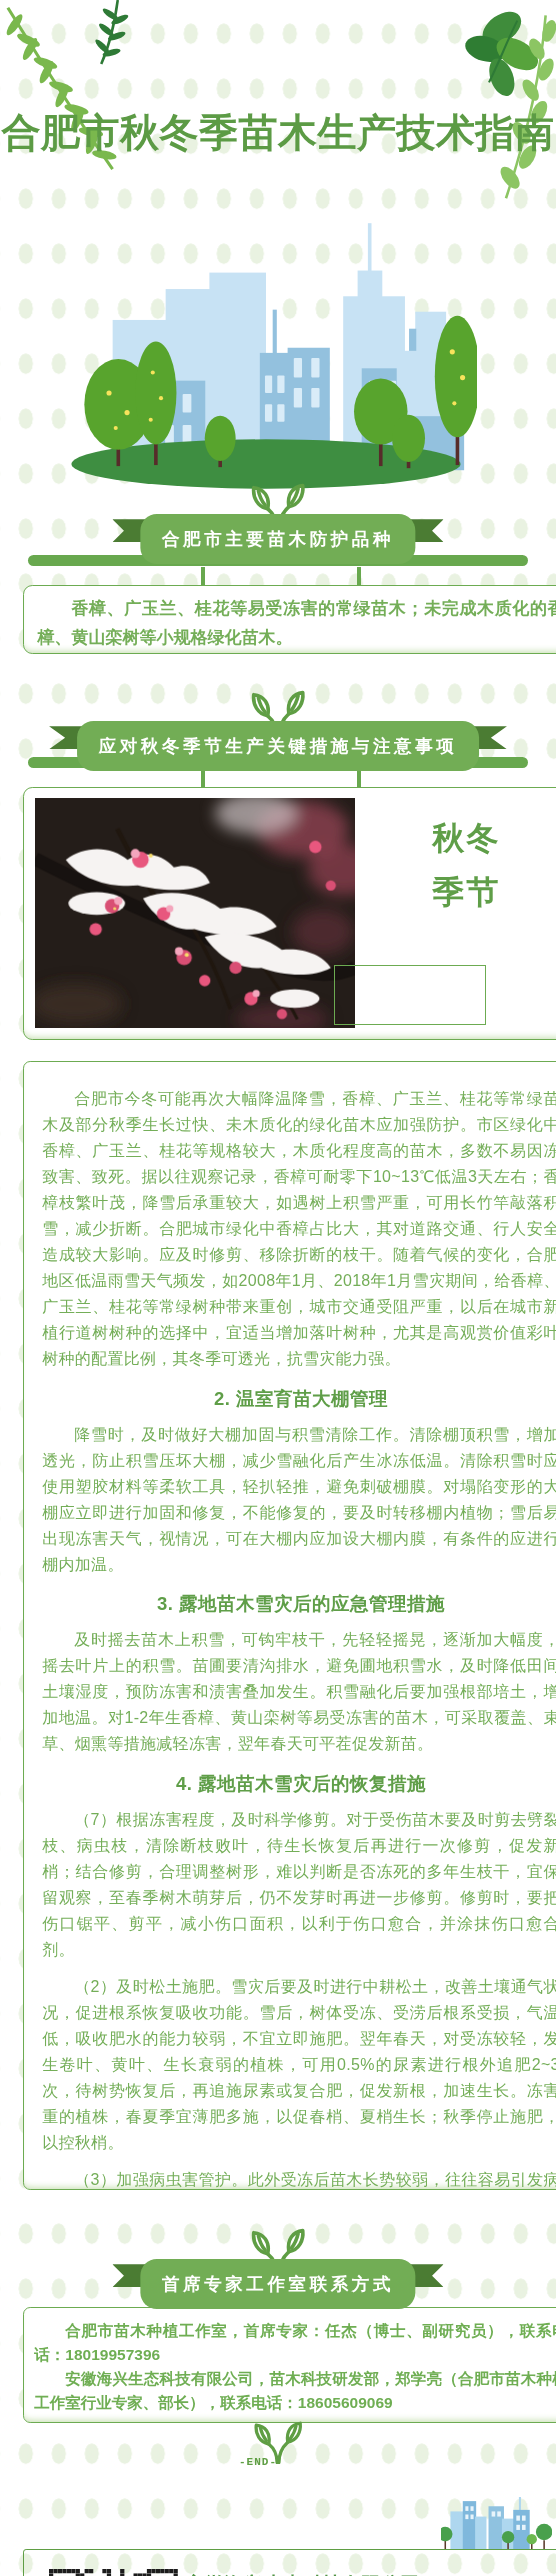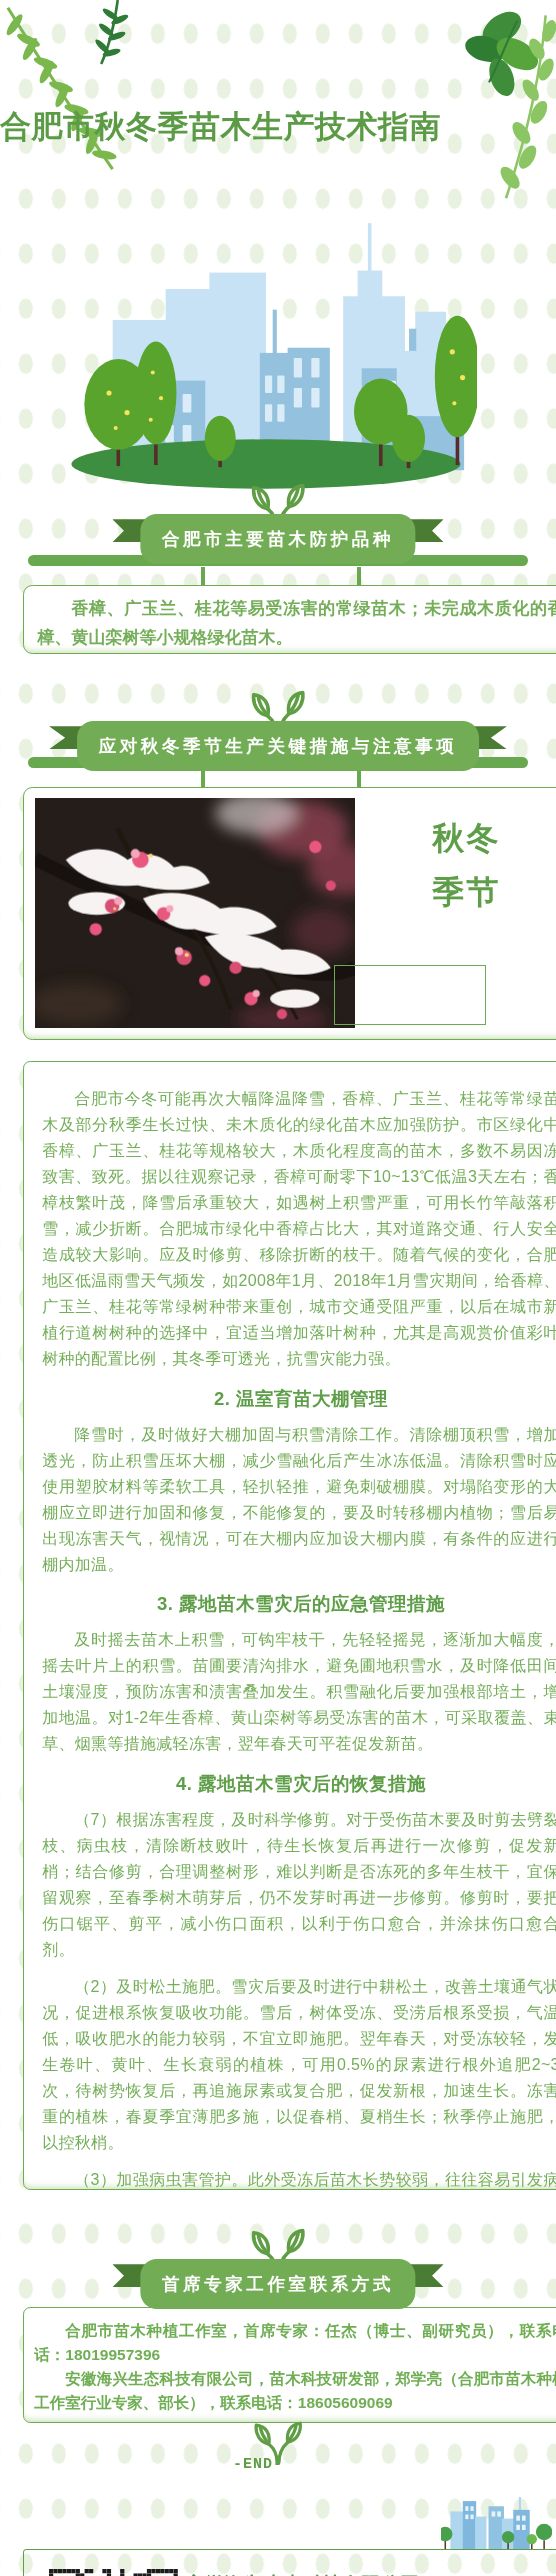--- a/index.html
+++ b/index.html
@@ -10,22 +10,22 @@
   }
   .dots{
     position:absolute;left:0;top:0;width:556px;height:2723px;z-index:0;
     background-image:radial-gradient(7.2px 10.3px at 50% 50%, #e9f2e1 96%, rgba(255,255,255,0) 100%);
     background-size:33px 55px;background-position:9.3px 6.2px;
   }
   .abs{position:absolute;}
   .ctr{left:50%;transform:translateX(-50%);}
   
   .page-title{
-    top:106px;width:556px;text-align:left;z-index:2;
-    font-size:31px;font-weight:bold;color:#5c9b45;letter-spacing:0.5px;white-space:nowrap;
+    top:106px;width:556px;text-align:center;z-index:2;
+    font-size:39px;font-weight:bold;color:#5c9b45;letter-spacing:0.5px;white-space:nowrap;
   }
   .page-subtitle{
     top:159px;right:19.6px;z-index:2;
     font-size:22px;font-weight:bold;color:#69a74e;white-space:nowrap;
   }
   
   .banner{z-index:3;}
   .banner .tail{
     position:absolute;top:5.2px;left:-28px;right:-28px;height:23px;background:#4b7c33;
     clip-path:polygon(0 0,100% 0,96.5% 50%,100% 100%,0 100%,3.5% 50%);
@@ -71,21 +71,21 @@
   }
   .contact-card{top:2295px;height:116px;border-width:1px;border-radius:7.2px;padding:11.3px 10.3px 0 10.3px;margin-top:12px;}
   .contact-card p{
     margin:0;font-size:15.5px;line-height:24px;color:#6fae53;font-weight:bold;
     text-indent:2em;text-align:justify;
   }
   
   .end-label{
     top:2456px;width:516px;text-align:center;z-index:2;
     font-family:"Liberation Mono", monospace;
-    font-size:15px;color:#5f9e44;letter-spacing:1px;font-weight:bold;
+    font-size:11px;color:#5f9e44;letter-spacing:1px;font-weight:bold;
   }
   
   .footer-card{
     top:2549px;height:168px;border-radius:3.1px;background:transparent;box-shadow:none;
     border:1.5px solid #5f9e44;
   }
   .qr-wrap{position:absolute;left:25px;top:18.5px;width:129px;height:129px;z-index:2;}
   .footer-text{position:absolute;left:161px;right:12.4px;top:20.6px;z-index:2;}
   .company-name{font-size:19.6px;font-weight:bold;color:#4f9443;margin:0 0 7.2px 0;}
   svg{display:block;}

